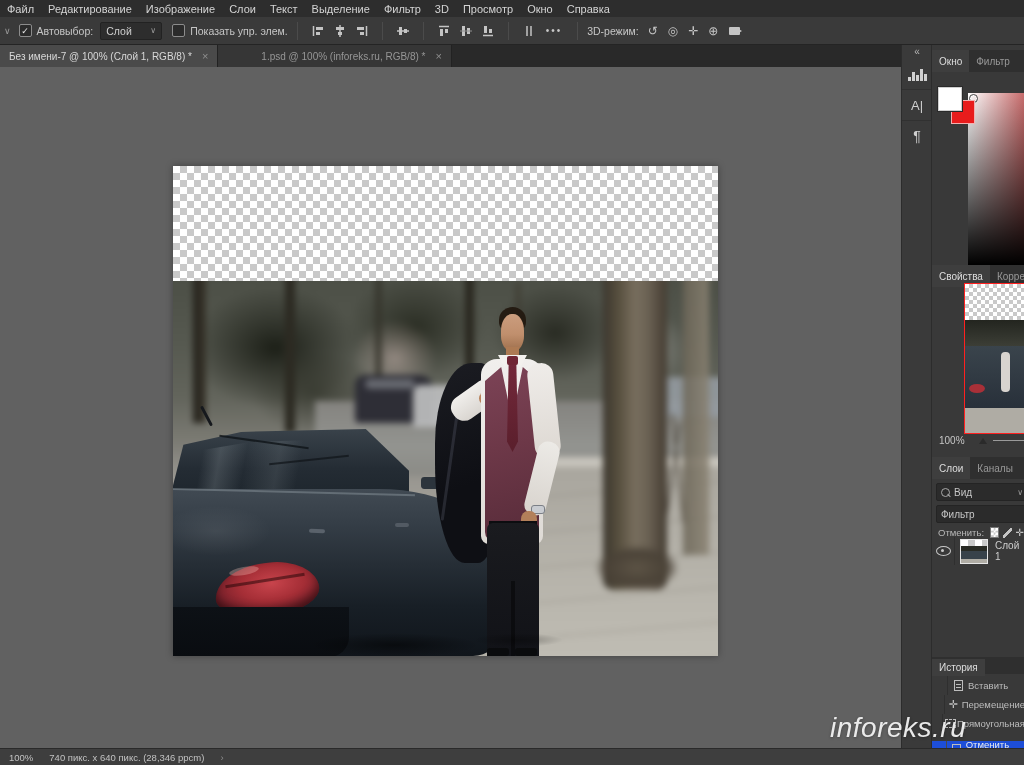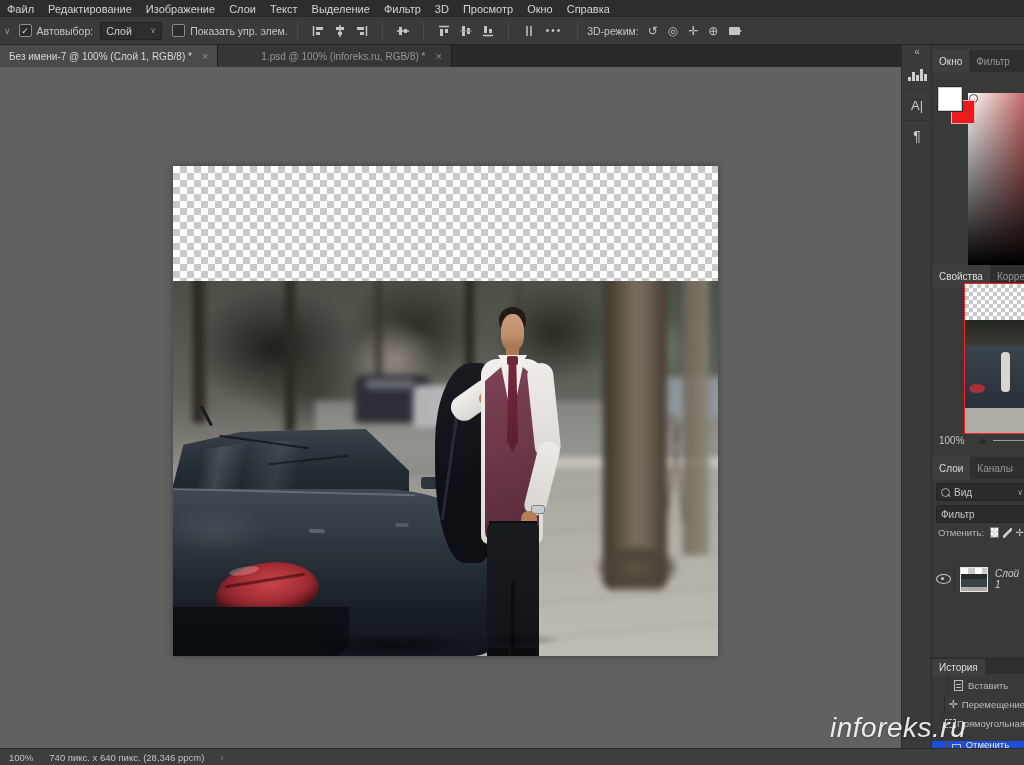--- a/index.html
+++ b/index.html
@@ -317,21 +317,21 @@
       <span class="inputbox" style="width:100%;">
         <span>Фильтр</span>
       </span>
     </div>
     <div class="prow" style="left:6px;top:482px;width:90px;font-size:9.5px;color:#b8b8b8;">
       <span style="margin-right:6px;">Отменить:</span>
       <span class="lockic checker" style="width:9px;height:9px;background-size:4.5px 4.5px;border:1px solid #777;"></span>
       <span class="lockic" style="width:10px;height:10px;background:linear-gradient(135deg,transparent 38%,#c4c4c4 38% 62%,transparent 62%);"></span>
       <span class="lockic" style="color:#c4c4c4;font-size:10px;">✛</span>
     </div>
-    <div class="prow" style="left:0;top:520px;width:93px;height:28px;font-style:italic;">
+    <div class="prow" style="left:0;top:492px;width:93px;height:28px;">
       <span style="width:24px;display:flex;justify-content:center;border-right:1px solid #2f2f2f;height:100%;align-items:center;">
         <span class="eye"></span>
       </span>
       <span style="margin-left:5px;width:28px;height:23px;border:1px solid #e6e6e6;display:block;overflow:hidden;">
         <span style="display:block;width:28px;height:6px;" class="checker"></span>
         <span style="display:block;width:28px;height:5px;background:#282a24;"></span>
         <span style="display:block;width:28px;height:8px;background:#38424a;"></span>
         <span style="display:block;width:28px;height:4px;background:#b0ada5;"></span>
       </span>
       <span style="margin-left:7px;font-size:10px;color:#cdcdcd;">Слой 1</span>

